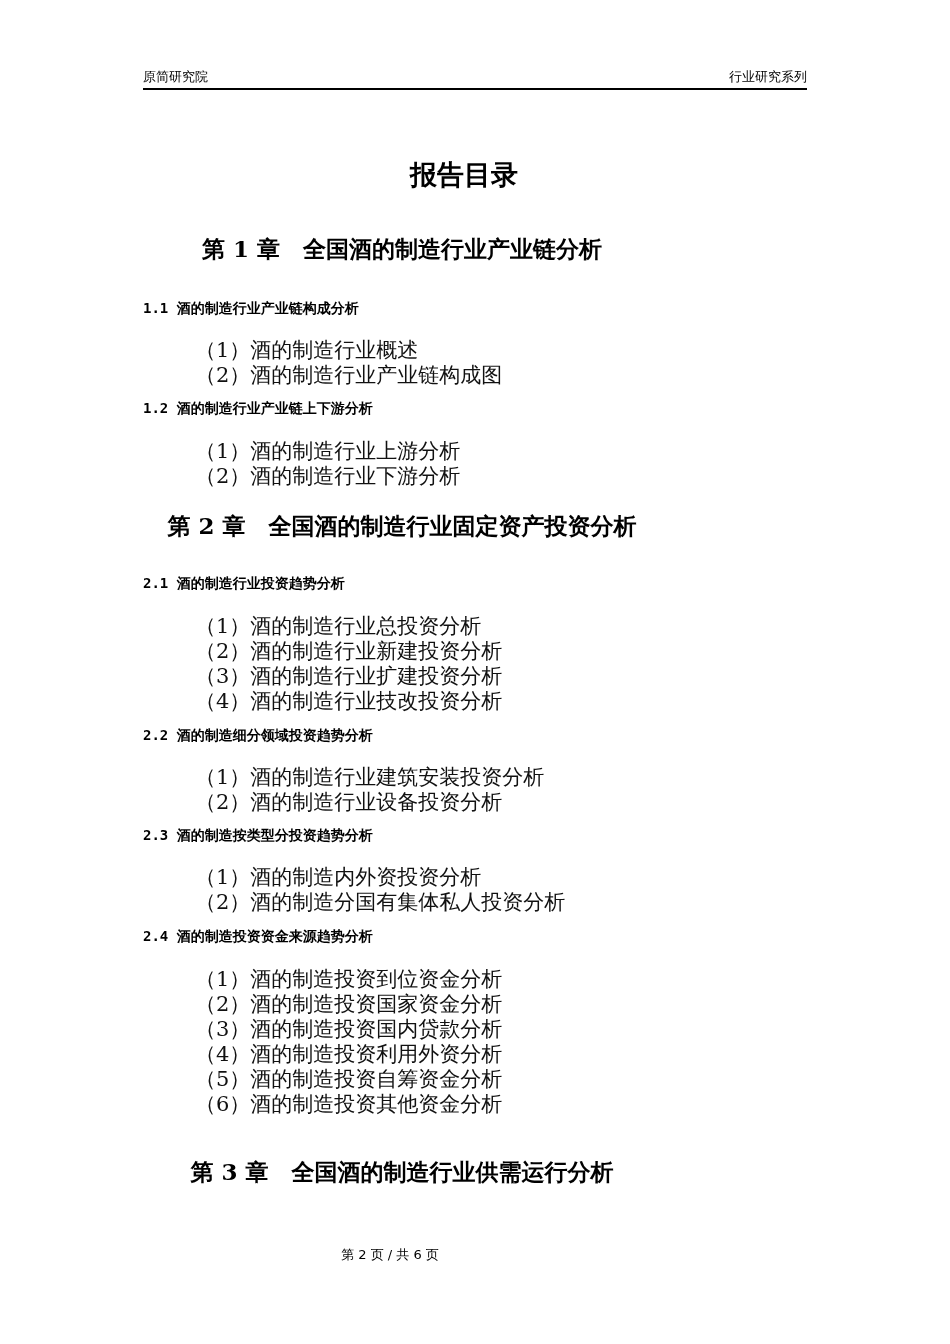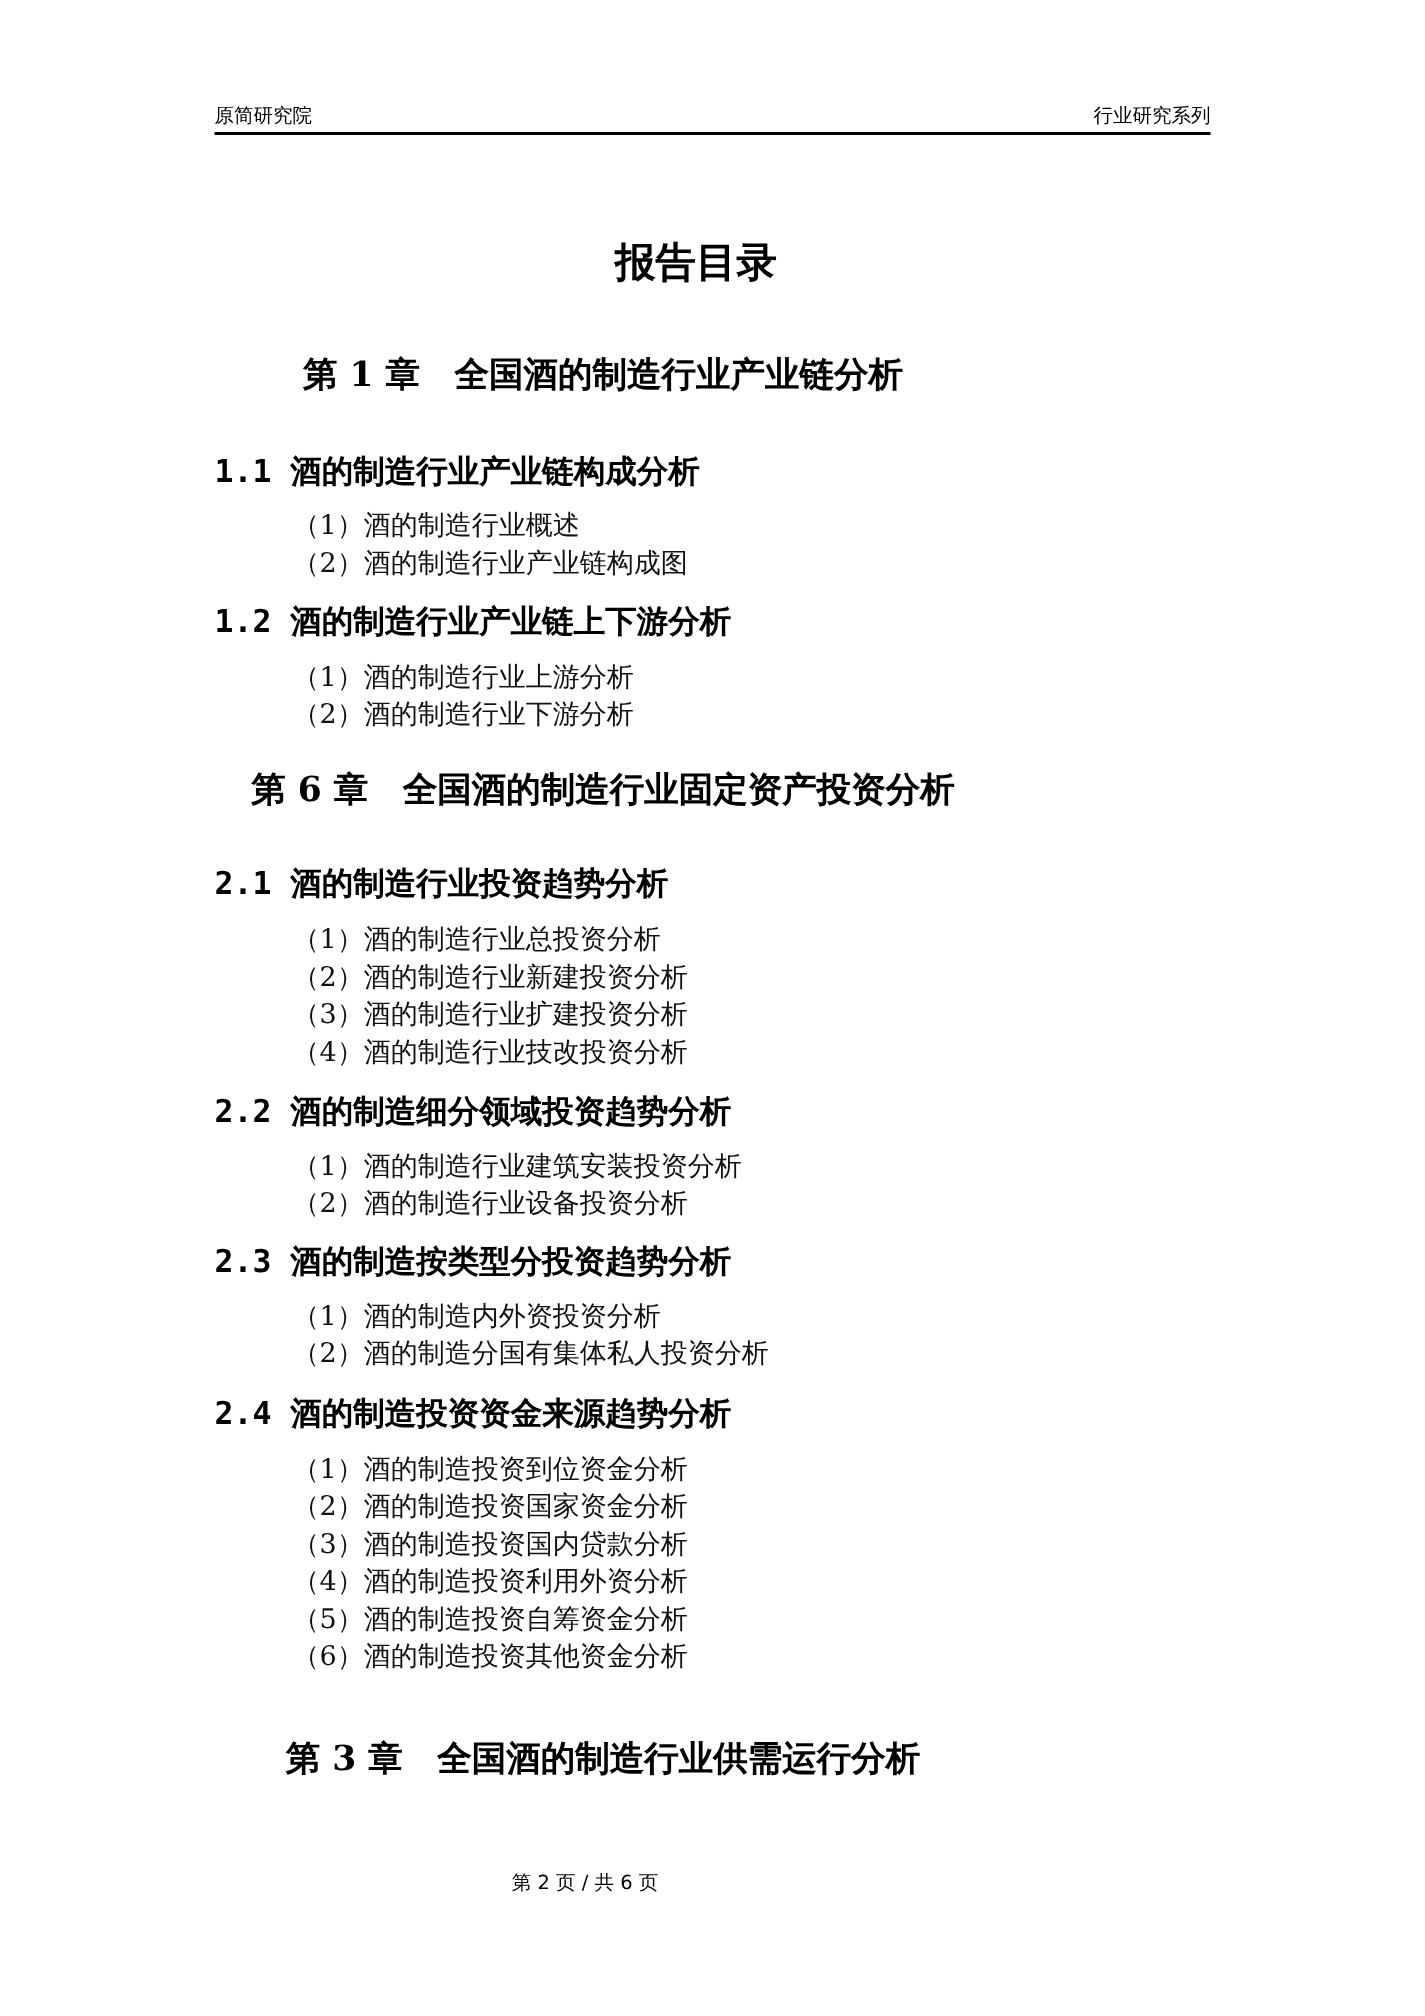--- a/index.html
+++ b/index.html
@@ -6,23 +6,23 @@
   body { width: 950px; height: 1344px; position: relative; overflow: hidden;
          font-family: "DejaVu Sans", "Liberation Sans", sans-serif; color: #000; }
   .header { position: absolute; left: 143px; top: 68px; width: 664px; height: 20px;
             border-bottom: 2px solid #000; }
   .header-left { position: absolute; left: 0; top: 0; font-size: 13px; }
   .header-right { position: absolute; right: 0; top: 0; font-size: 13px; }
   .doc-title { position: absolute; left: 0; width: 928px; top: 157px; text-align: center;
                font-size: 27px; font-family: "DejaVu Serif", "Liberation Serif", serif; font-weight: bold; }
   .chapter { position: absolute; left: 0; width: 804px; text-align: center;
              font-size: 23px; font-family: "DejaVu Serif", "Liberation Serif", serif; font-weight: bold; white-space: pre; }
-  .section { position: absolute; left: 143px; font-size: 21px;
+  .section { position: absolute; left: 143px; font-size: 14px;
              font-family: "DejaVu Sans Mono", "Liberation Mono", monospace; font-weight: bold; text-align: right; }
-  .item { position: absolute; left: 195px; font-size: 18px; line-height: 25px;
+  .item { position: absolute; left: 195px; font-size: 21px; line-height: 25px;
           font-family: "DejaVu Serif", "Liberation Serif", serif; color: #111; }
   .footer { position: absolute; left: 0; width: 780px; top: 1246px; text-align: center; font-size: 13px; }
 </style>
 </head>
 <body>
 
 <div class="header">
   <span class="header-left">原简研究院</span>
   <span class="header-right">行业研究系列</span>
 </div>
@@ -32,21 +32,21 @@
 <div class="chapter" style="top:234px;">第 1 章　全国酒的制造行业产业链分析</div>
 
 <div class="section" style="top:300px;">1.1 酒的制造行业产业链构成分析</div>
 <div class="item" style="top:338px;">（1）酒的制造行业概述</div>
 <div class="item" style="top:363px;text-align:right;">（2）酒的制造行业产业链构成图</div>
 
 <div class="section" style="top:400px;">1.2 酒的制造行业产业链上下游分析</div>
 <div class="item" style="top:439px;">（1）酒的制造行业上游分析</div>
 <div class="item" style="top:464px;">（2）酒的制造行业下游分析</div>
 
-<div class="chapter" style="top:511px;">第 6 章　全国酒的制造行业固定资产投资分析</div>
+<div class="chapter" style="top:511px;">第 2 章　全国酒的制造行业固定资产投资分析</div>
 
 <div class="section" style="top:575px;">2.1 酒的制造行业投资趋势分析</div>
 <div class="item" style="top:614px;">（1）酒的制造行业总投资分析</div>
 <div class="item" style="top:639px;">（2）酒的制造行业新建投资分析</div>
 <div class="item" style="top:664px;">（3）酒的制造行业扩建投资分析</div>
 <div class="item" style="top:689px;">（4）酒的制造行业技改投资分析</div>
 
 <div class="section" style="top:727px;">2.2 酒的制造细分领域投资趋势分析</div>
 <div class="item" style="top:765px;">（1）酒的制造行业建筑安装投资分析</div>
 <div class="item" style="top:790px;">（2）酒的制造行业设备投资分析</div>

